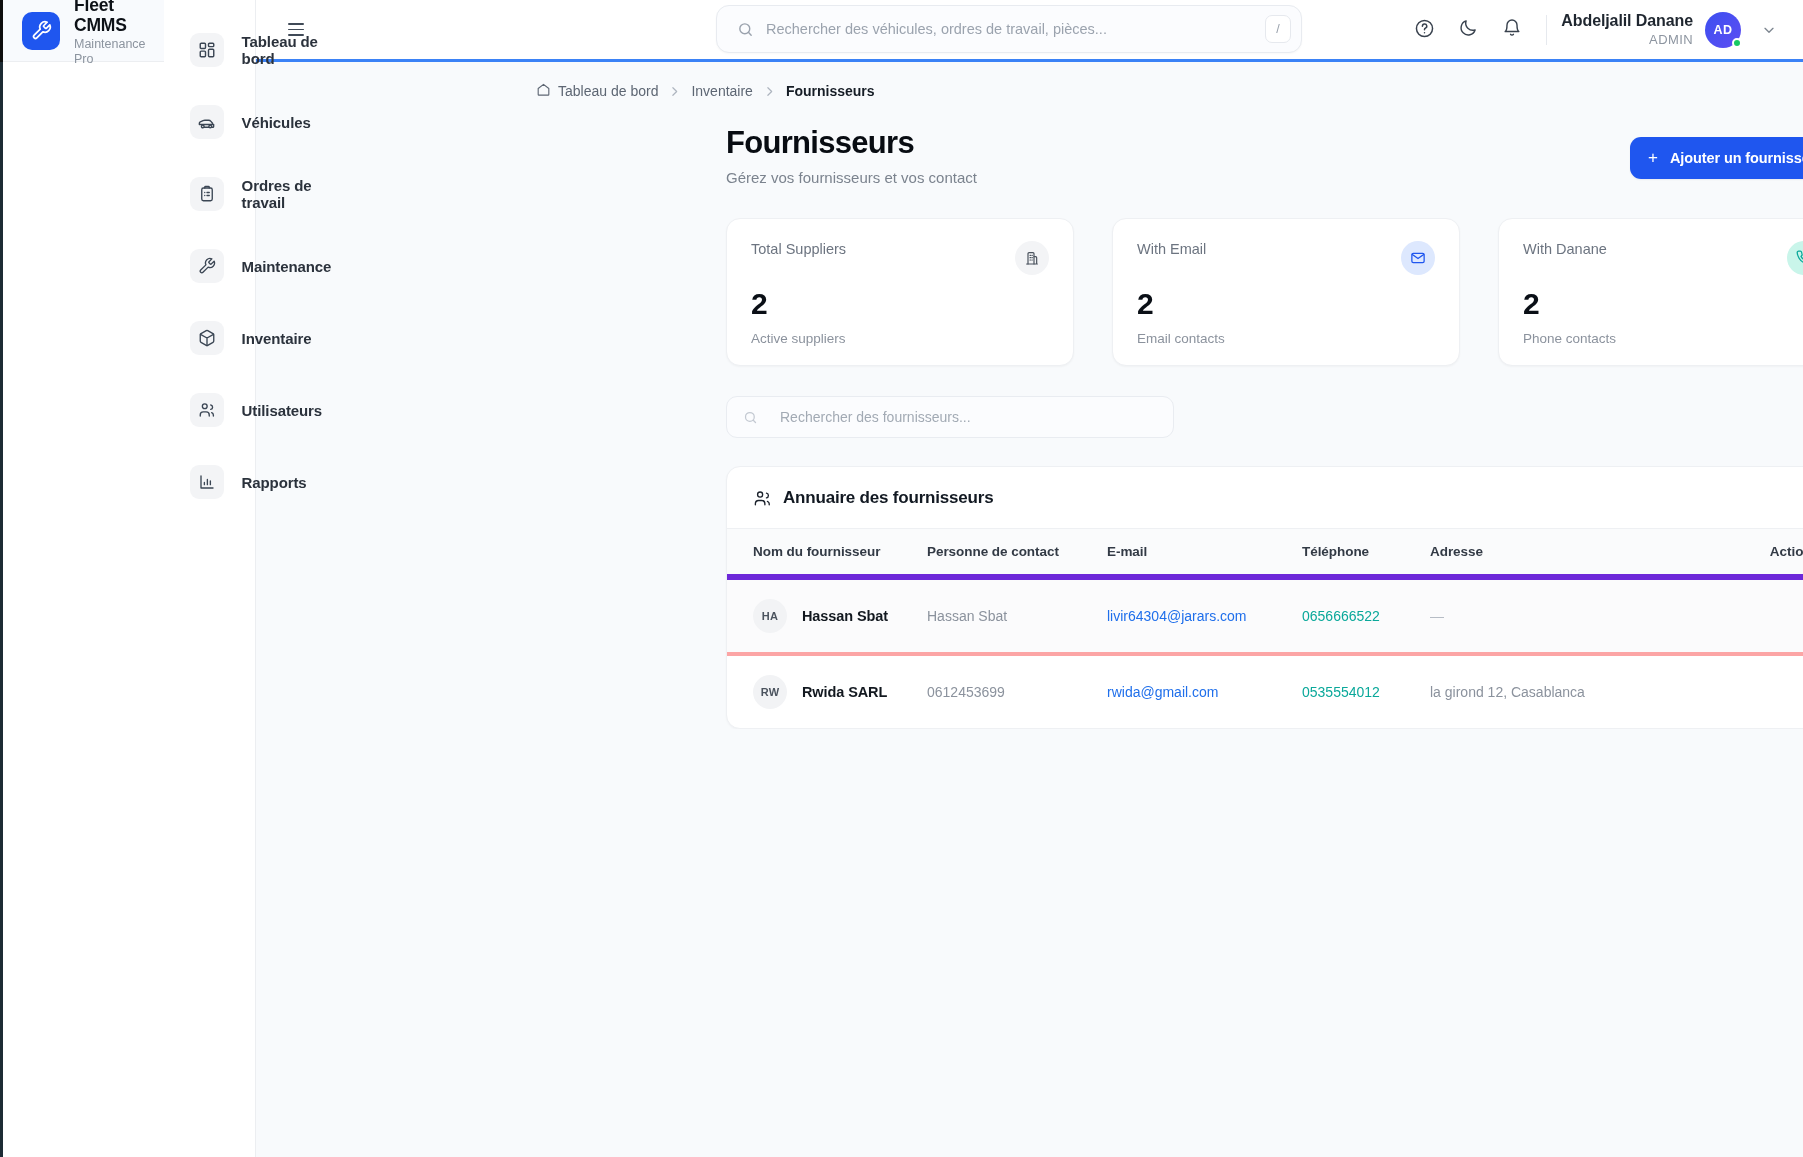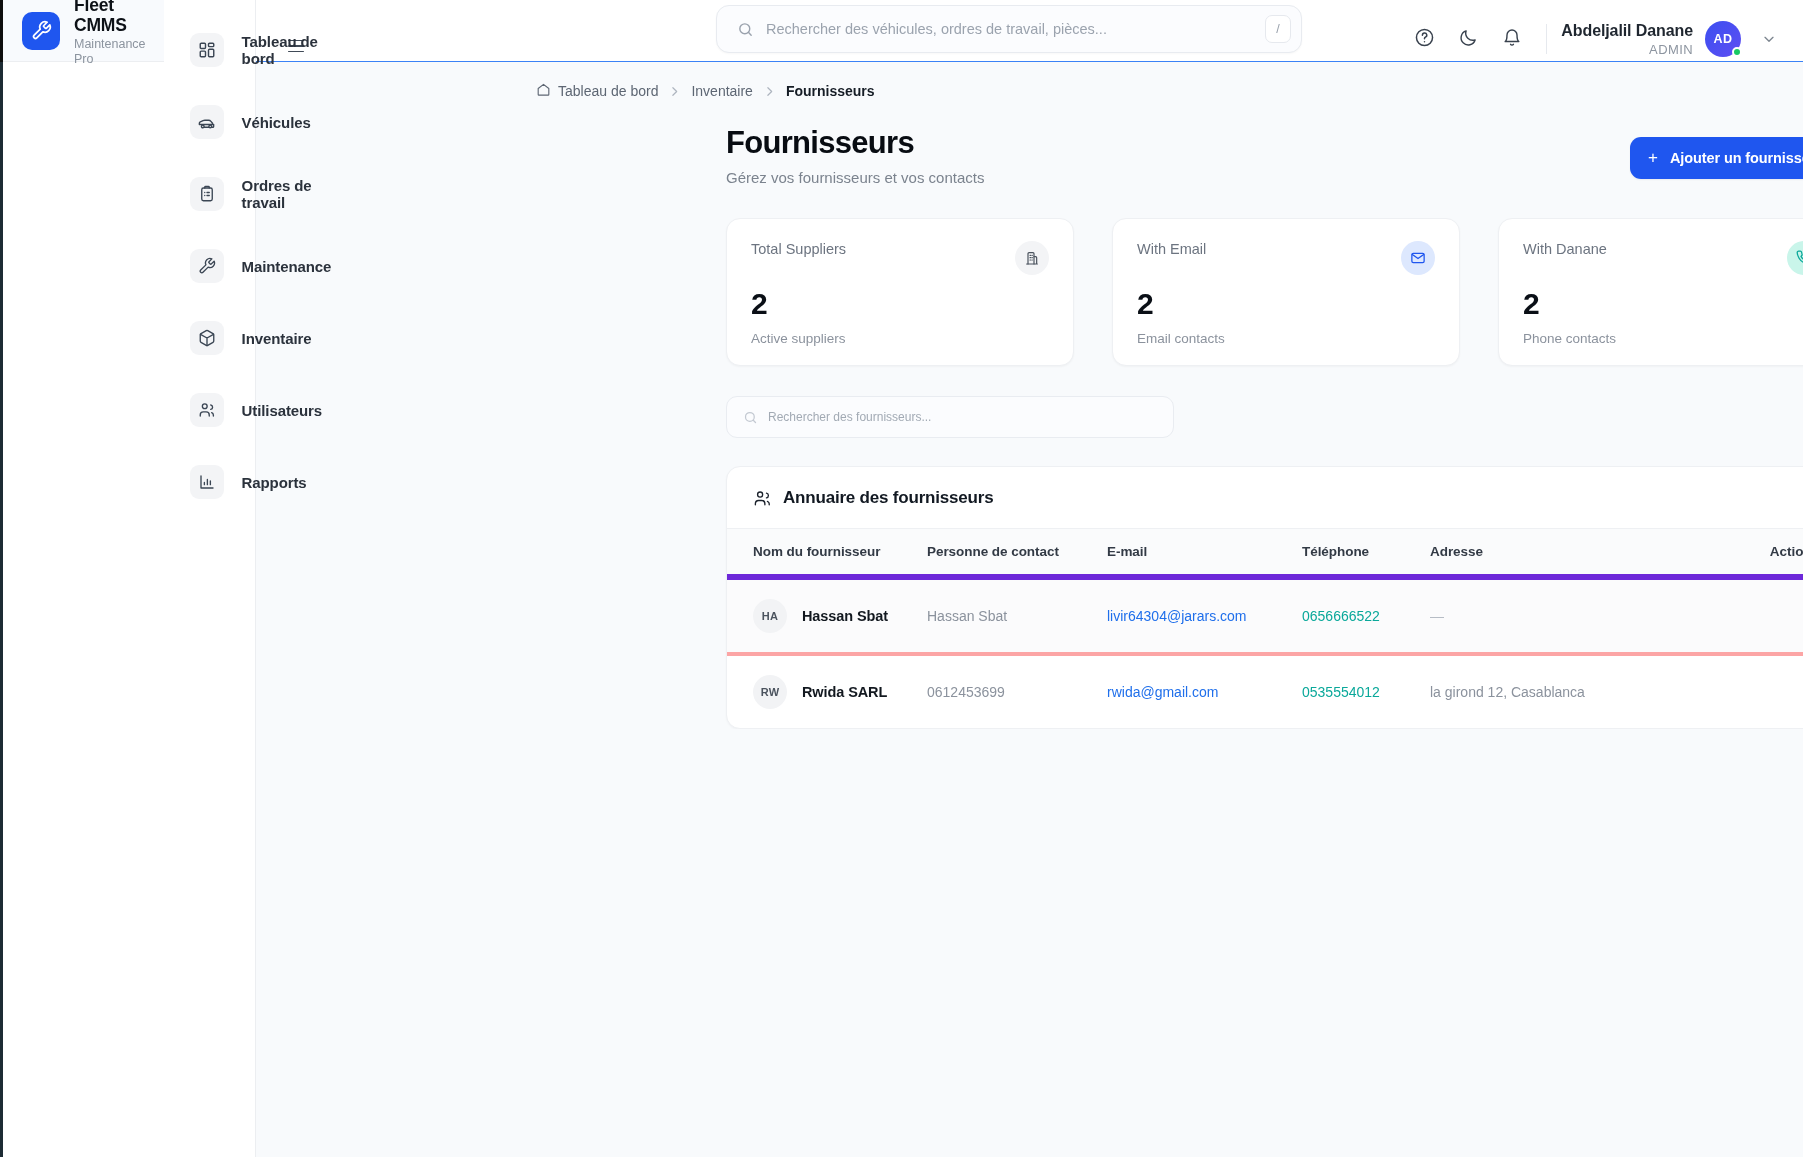--- a/index.html
+++ b/index.html
@@ -63,22 +63,22 @@
   
   .main {
     flex: 1; height: 1157px; display: flex; flex-direction: column;
     background: #f8fafc; position: relative; min-width: 0;
   }
 
   
   .topbar {
     height: 62px; min-height: 62px;
     background: #ffffff;
-    border-bottom: 1px solid #3b82f6;
-    display: flex; align-items: flex-end;
+    border-bottom: 3px solid #3b82f6;
+    display: flex; align-items: center;
     padding: 0 24px 0 28px;
     position: relative;
   }
   .hamburger {
     width: 30px; height: 30px; display: flex; flex-direction: column;
     justify-content: center; gap: 4px; cursor: pointer; padding: 0 4px;
   }
   .hamburger span { display: block; height: 1.6px; background: #404a57; border-radius: 2px; }
   .hamburger span:nth-child(1) { width: 16px; }
   .hamburger span:nth-child(2) { width: 16px; }
@@ -181,21 +181,21 @@
 
   
   .local-search {
     margin-top: 30px; width: 448px; height: 42px;
     background: #fbfcfe; border: 1px solid #e9ecf1; border-radius: 11px;
     display: flex; align-items: center; gap: 10px; padding: 0 16px;
   }
   .local-search .sicon { color: #c3c9d2; display: flex; flex: 0 0 auto; }
   .local-search input {
     flex: 1; border: none; outline: none; background: transparent;
-    font-family: inherit; font-size: 12px; color: #ef4444;
+    font-family: inherit; font-size: 14px; color: #ef4444; margin-left: 12px;
   }
   .local-search input::placeholder { color: #a2aab4; }
 
   
   .card {
     margin-top: 28px; background: #ffffff;
     border: 1px solid #eef0f3; border-radius: 14px;
     box-shadow: 0 1px 2px rgba(16,24,40,.035);
     overflow: hidden;
   }
@@ -437,21 +437,21 @@
       <span>Fournisseurs</span>
     </span>
   </div>
 
   <div class="content">
     <div class="wrap">
 
       <div class="page-head">
         <div>
           <h1 class="page-title">Fournisseurs</h1>
-          <div class="page-sub">Gérez vos fournisseurs et vos contacts</div>
+          <div class="page-sub">Gérez vos fournisseurs et vos contact</div>
         </div>
         <button class="btn-primary">
           <span class="plus">+</span>
           <span>Ajouter un fournisseur</span>
         </button>
       </div>
 
       <div class="stats">
 
         <div class="stat">

